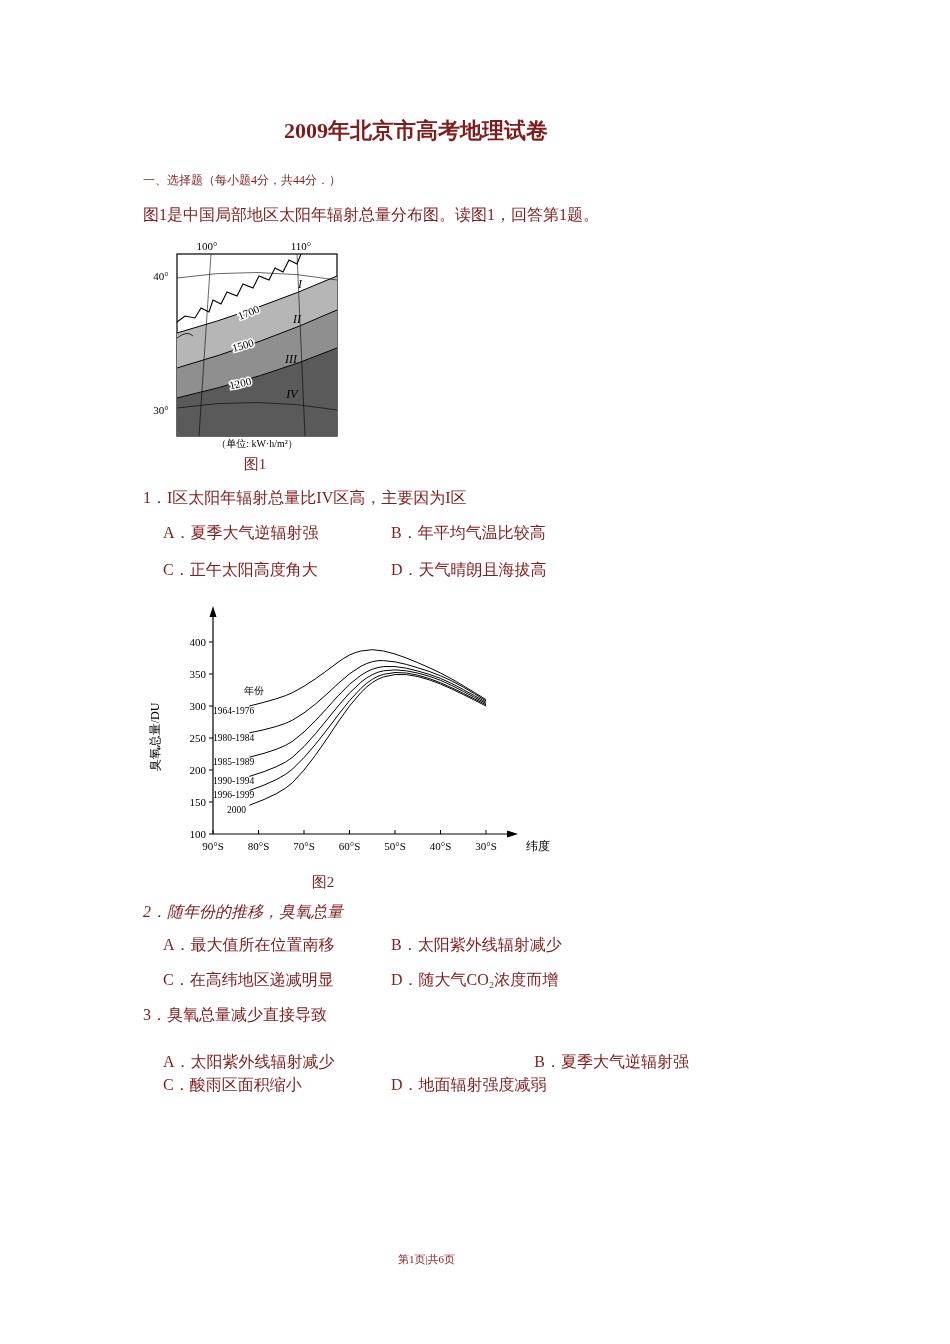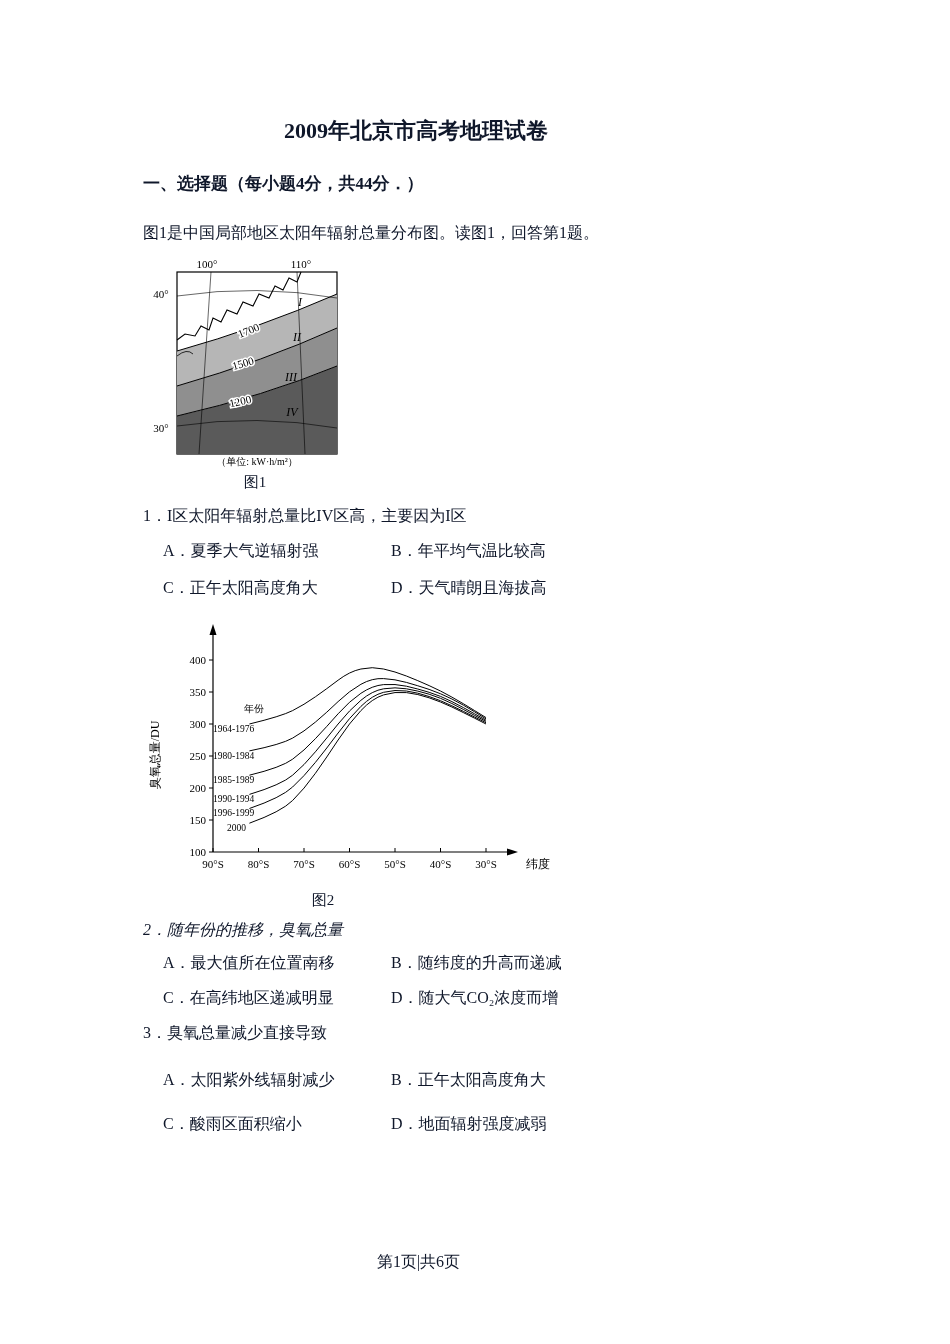--- a/index.html
+++ b/index.html
@@ -1,37 +1,37 @@
 <!DOCTYPE html>
 <html><head>
 <meta charset="utf-8">
 <style>
   html,body{margin:0;padding:0;background:#ffffff;}
   .doc{
     position:relative;
     width:829px;height:1344px;
     background:#ffffff;
-    color:#0f172a;
+    color:#7f1d1d;
     font-family:"Liberation Serif","DejaVu Serif",serif;
     overflow:hidden;
   }
   .content{padding:116px 140px 0 143px;}
   .title{font-size:22px;font-weight:bold;text-align:center;margin:0 0 26px 0;}
-  .section-heading{font-size:17px;font-weight:bold;margin:0 0 28px 0;}
+  .section-heading{font-size:12px;font-weight:normal;margin:0 0 16px 0;}
   .body-text{font-size:16px;margin:16px 0 12px 0;}
   .fig1-block{margin:4px 0 6px 6px;width:212px;text-align:center;}
   .fig-caption{font-size:15px;margin-top:1px;}
   .stem{font-size:16px;margin:14px 0 14px 0;}
   .opts{display:flex;margin:0 0 16px 20px;font-size:16px;}
   .opts .o1{width:228px;}
   .para2{font-size:16px;line-height:36px;margin:0;}
   .para2 .line1{text-indent:34px;}
   .fig2-block{margin:6px 0 0 0;}
   .fig2-caption{width:360px;text-align:center;font-size:15px;margin:0;}
-  .footer{position:absolute;top:1252px;left:4px;width:100%;text-align:center;font-size:16px;}
+  .footer{position:absolute;top:1252px;left:12px;width:100%;text-align:center;font-size:11px;}
   svg{font-family:"Liberation Serif","DejaVu Serif",serif;}
   svg text{fill:#000;}
 </style>
 </head>
 <body>
 
 <div class="doc">
   <div class="content">
 
     <div class="title">2009年北京市高考地理试卷</div>
@@ -141,31 +141,31 @@
           <text x="70" y="201.16" font-size="9.5">1996-1999</text>
           <path d="M 106.4 208.2 Q 138.3 196.7 149.6 185.5 Q 161.0 174.3 172.4 158.3 Q 183.8 142.3 195.1 125.0 Q 206.5 107.7 217.9 95.6 Q 229.3 83.4 240.6 79.9 Q 252.0 76.4 263.4 77.6 Q 274.8 78.9 286.1 82.8 Q 297.5 86.6 308.9 92.0 Q 320.3 97.5 331.6 103.2 L 343.0 109.0" fill="none" stroke="#000" stroke-width="1"></path>
           <text x="84" y="215.88" font-size="9.5">2000</text>
         </svg>
       <div class="fig2-caption">图2</div>
     </div>
 
     <p class="stem" style="margin-top:10px;margin-bottom:12px;font-style:italic;">2．随年份的推移，臭氧总量</p>
     <div class="opts" style="margin-bottom:14px;">
       <span class="o1">A．最大值所在位置南移</span>
-      <span>B．随纬度的升高而递减</span>
+      <span>B．太阳紫外线辐射减少</span>
     </div>
     <div class="opts" style="margin-bottom:14px;">
       <span class="o1">C．在高纬地区递减明显</span>
       <span>D．随大气CO₂浓度而增</span>
     </div>
 
     <p class="stem" style="margin-top:6px;margin-bottom:26px;">3．臭氧总量减少直接导致</p>
-    <div class="opts" style="margin-bottom:23px;">
+    <div class="opts" style="margin-bottom:2px;justify-content:space-between;">
       <span class="o1">A．太阳紫外线辐射减少</span>
-      <span>B．正午太阳高度角大</span>
+      <span>B．夏季大气逆辐射强</span>
     </div>
     <div class="opts">
       <span class="o1">C．酸雨区面积缩小</span>
       <span>D．地面辐射强度减弱</span>
     </div>
 
   </div>
 
   <div class="footer">第1页|共6页</div>
 </div>

